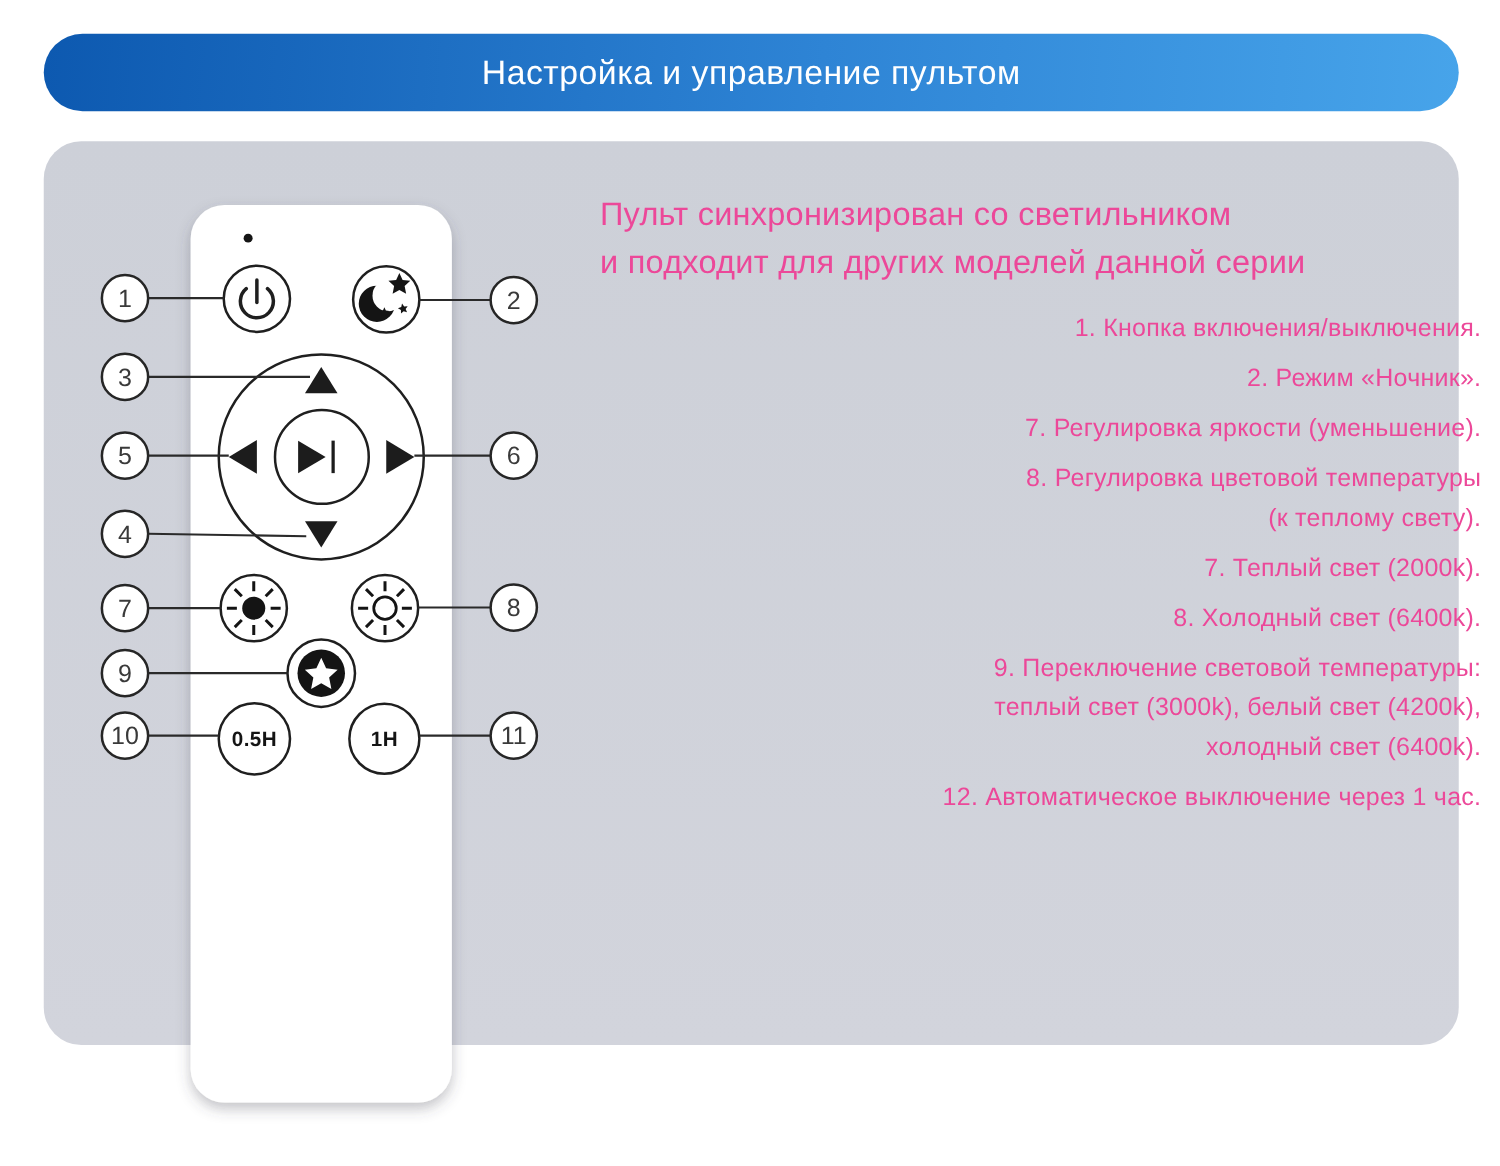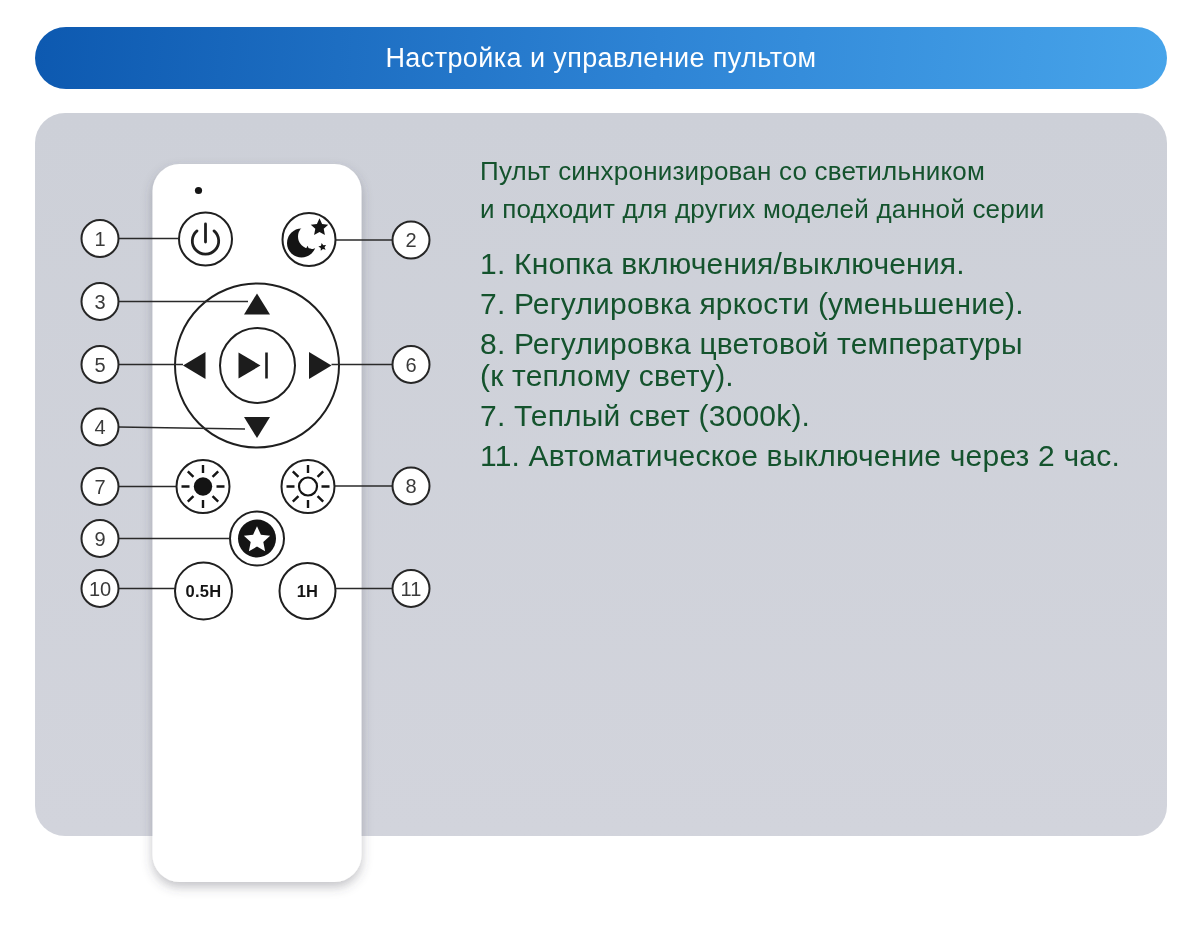--- a/index.html
+++ b/index.html
@@ -12,23 +12,23 @@
   .banner span{color:#ffffff;font-size:27px;font-weight:500;letter-spacing:.4px;}
 
   .panel{position:absolute;left:35px;top:113px;width:1132px;height:723px;border-radius:30px;
     background:linear-gradient(180deg,#cdd0d8 0%,#d2d4dc 100%);}
 
   svg.diagram{position:absolute;left:0;top:0;}
   svg text{font-family:"Liberation Sans",sans-serif;}
   .callout-num{font-size:20px;fill:#3a3a3a;}
   .timer-label{font-size:16.5px;font-weight:bold;fill:#141414;letter-spacing:.3px;}
 
-  .desc{position:absolute;left:480px;top:152px;width:705px;color:#14532d;}
+  .desc{position:absolute;left:480px;top:152px;width:705px;color:#ec4899;}
   .desc .intro{margin:0 0 20px 0;font-size:26px;line-height:38px;white-space:pre-line;letter-spacing:.2px;}
-  .desc .item{margin:0 0 8.5px 0;font-size:30px;line-height:31.5px;white-space:pre-line;letter-spacing:.2px;}
+  .desc .item{margin:0 0 8.5px 0;font-size:20px;line-height:31.5px;white-space:pre-line;letter-spacing:.2px;text-align:right;}
 </style>
 </head>
 <body>
 
 <div class="stage">
 
   <div class="banner">
     <span>Настройка и управление пультом</span>
   </div>
 
@@ -169,20 +169,25 @@
           <circle cx="411" cy="588.5" r="18.5"></circle>
           <text class="callout-num" stroke="none" x="411" y="595.5" text-anchor="middle">11</text>
         </g>
     </g>
   </svg>
 
   <div class="desc">
     <p class="intro">Пульт синхронизирован со светильником
 и подходит для других моделей данной серии</p>
     <div class="item">1. Кнопка включения/выключения.</div>
+    <div class="item">2. Режим «Ночник».</div>
     <div class="item">7. Регулировка яркости (уменьшение).</div>
     <div class="item">8. Регулировка цветовой температуры
 (к теплому свету).</div>
-    <div class="item">7. Теплый свет (3000k).</div>
-    <div class="item">11. Автоматическое выключение через 2 час.</div>
+    <div class="item">7. Теплый свет (2000k).</div>
+    <div class="item">8. Холодный свет (6400k).</div>
+    <div class="item">9. Переключение световой температуры:
+теплый свет (3000k), белый свет (4200k),
+холодный свет (6400k).</div>
+    <div class="item">12. Автоматическое выключение через 1 час.</div>
   </div>
 
 </div>
 
 </body></html>

